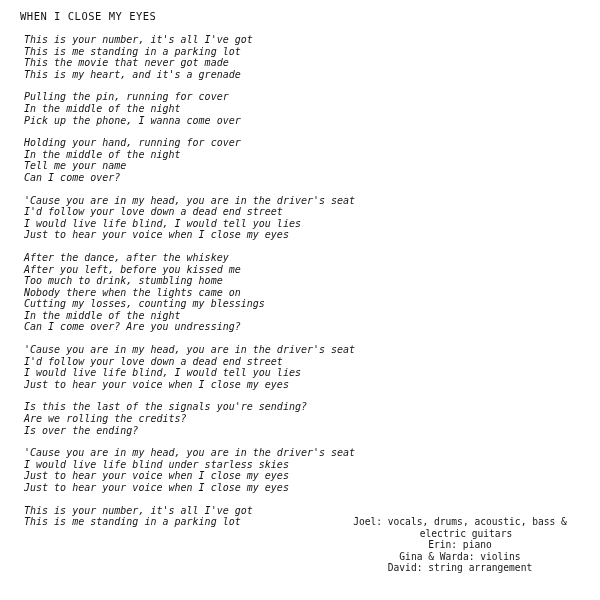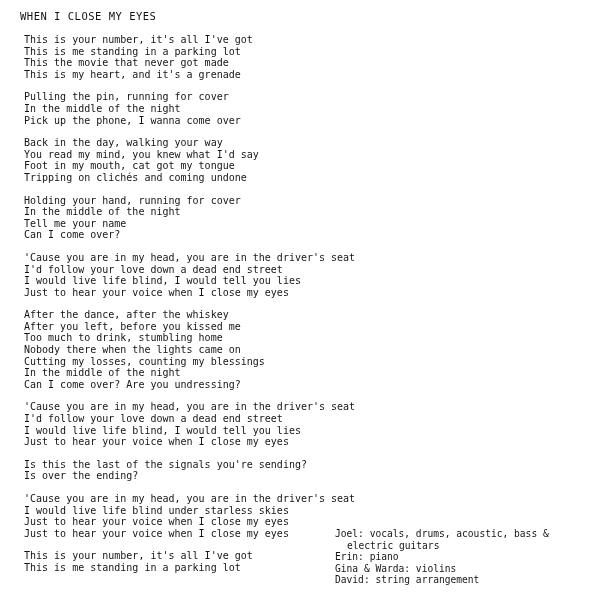--- a/index.html
+++ b/index.html
@@ -33,26 +33,28 @@
     margin-left: 4px;
   }
   .stanza {
     margin: 0 0 11px 0;
   }
   .line {
     font-size: 10px;
     line-height: 11.6px;
     white-space: pre;
     color: #151515;
+    font-style: italic;
   }
   .credits {
     position: absolute;
     left: 335px;
-    top: 528px;
+    top: 516px;
     width: 250px;
+    text-align: center;
   }
   .credit-line {
     font-size: 9.6px;
     line-height: 11.6px;
     white-space: pre-wrap;
     color: #151515;
   }
   .credit-cont {
     padding-left: 12px;
   }
@@ -72,26 +74,20 @@
       <div class="line">This the movie that never got made</div>
       <div class="line">This is my heart, and it's a grenade</div>
     </div>
 
     <div class="stanza">
       <div class="line">Pulling the pin, running for cover</div>
       <div class="line">In the middle of the night</div>
       <div class="line">Pick up the phone, I wanna come over</div>
     </div>
 
-    <div class="stanza">
-      <div class="line">Back in the day, walking your way</div>
-      <div class="line">You read my mind, you knew what I'd say</div>
-      <div class="line">Foot in my mouth, cat got my tongue</div>
-      <div class="line">Tripping on clichés and coming undone</div>
-    </div>
 
     <div class="stanza">
       <div class="line">Holding your hand, running for cover</div>
       <div class="line">In the middle of the night</div>
       <div class="line">Tell me your name</div>
       <div class="line">Can I come over?</div>
     </div>
 
     <div class="stanza">
       <div class="line">'Cause you are in my head, you are in the driver's seat</div>
@@ -112,20 +108,21 @@
 
     <div class="stanza">
       <div class="line">'Cause you are in my head, you are in the driver's seat</div>
       <div class="line">I'd follow your love down a dead end street</div>
       <div class="line">I would live life blind, I would tell you lies</div>
       <div class="line">Just to hear your voice when I close my eyes</div>
     </div>
 
     <div class="stanza">
       <div class="line">Is this the last of the signals you're sending?</div>
+      <div class="line">Are we rolling the credits?</div>
       <div class="line">Is over the ending?</div>
     </div>
 
     <div class="stanza">
       <div class="line">'Cause you are in my head, you are in the driver's seat</div>
       <div class="line">I would live life blind under starless skies</div>
       <div class="line">Just to hear your voice when I close my eyes</div>
       <div class="line">Just to hear your voice when I close my eyes</div>
     </div>
 

